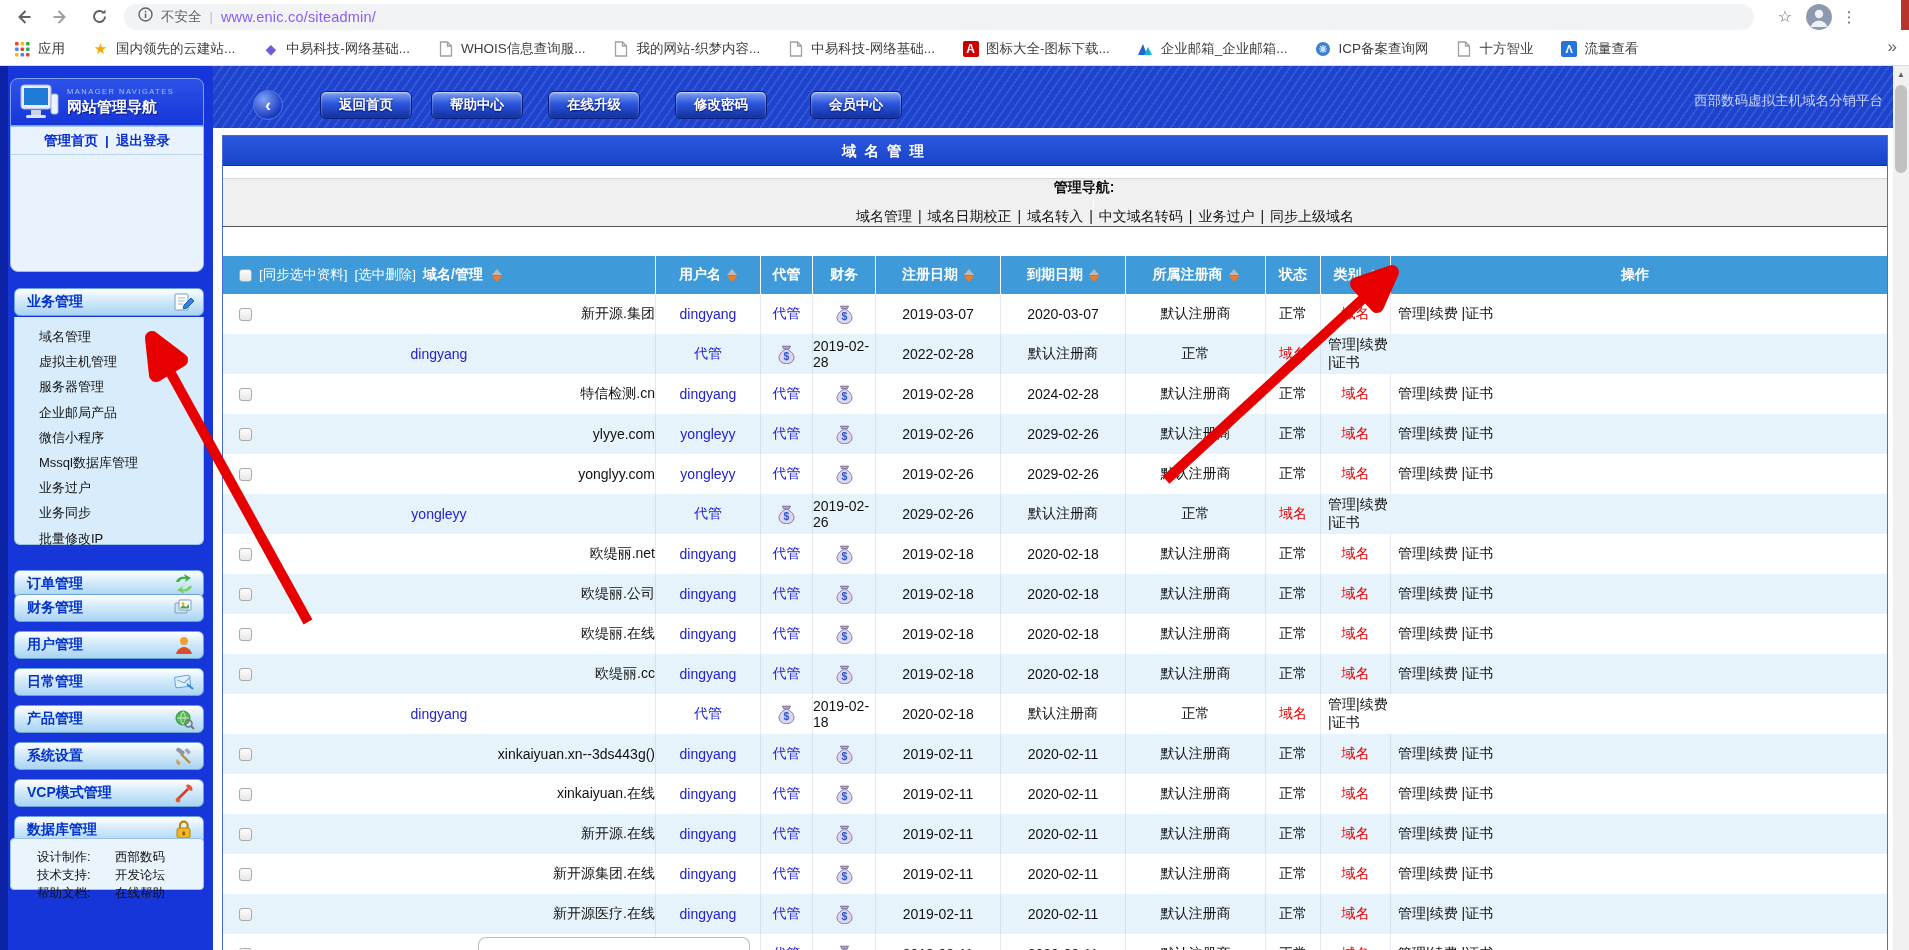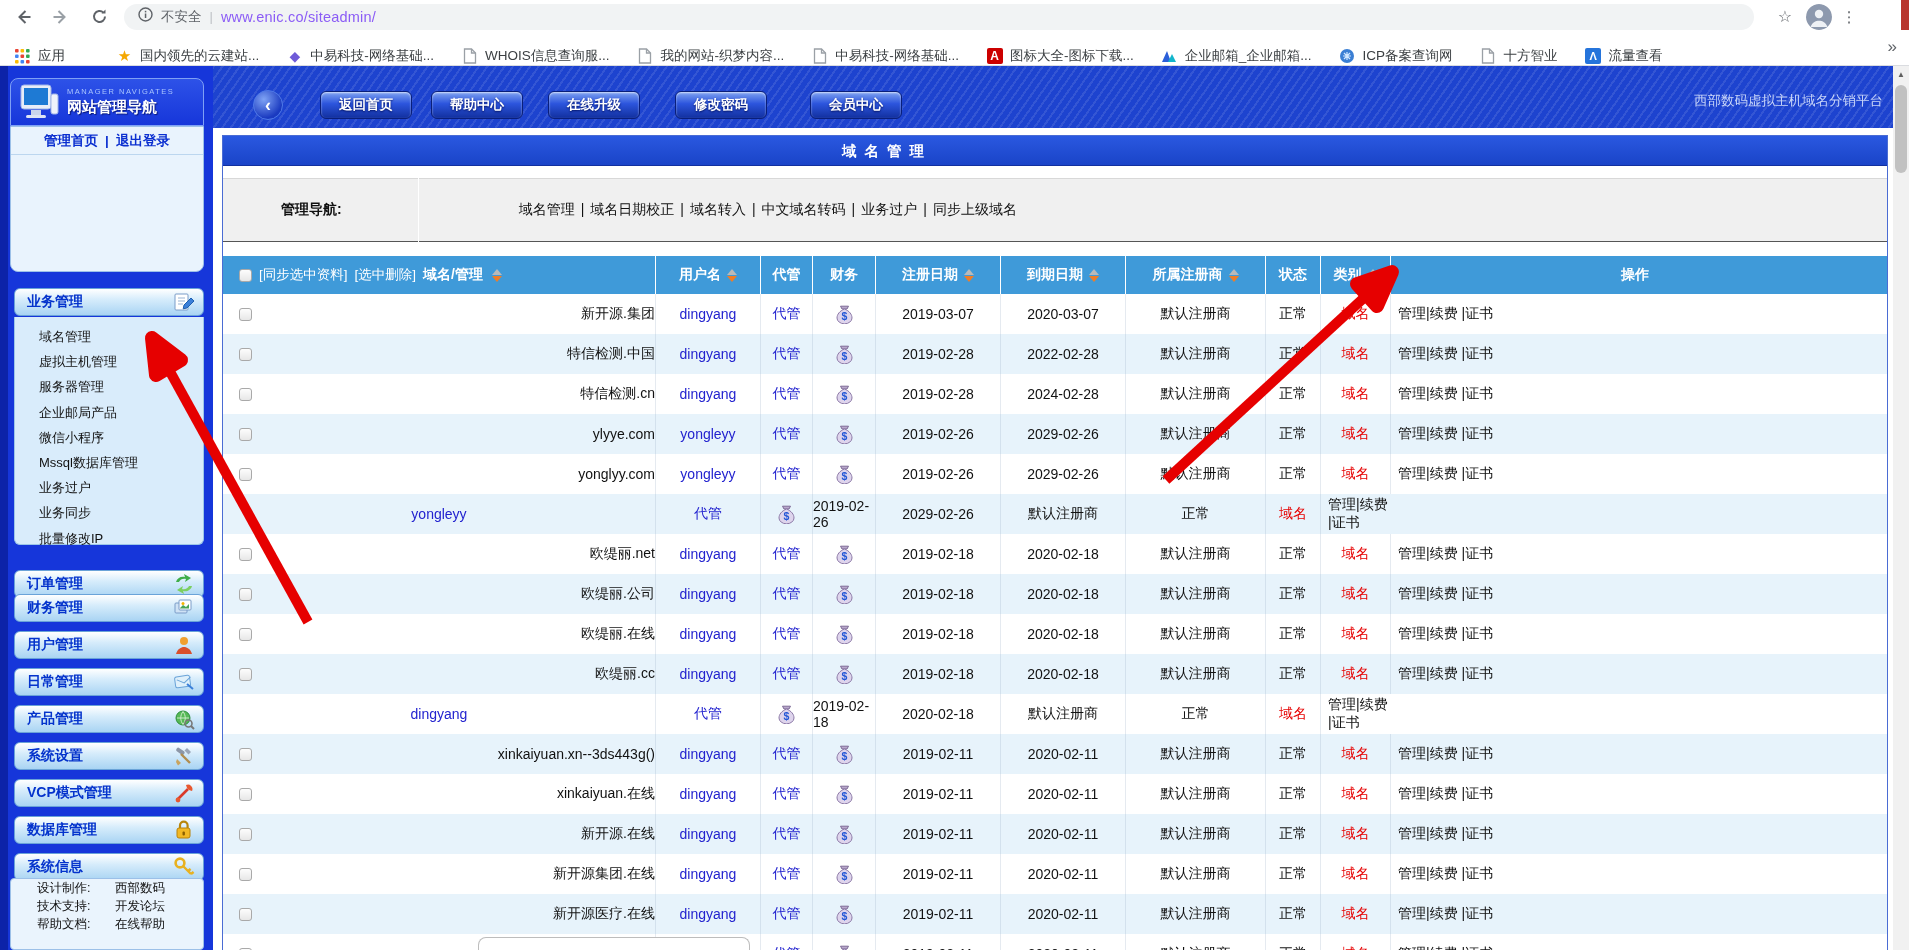--- a/index.html
+++ b/index.html
@@ -19,21 +19,21 @@
   .addr-sec { color:#5f6368; font-size:13.5px; margin:0 6px 0 8px; }
   .addr-div { color:#bdc1c6; margin:0 8px 0 2px; font-size:13px; }
   .addr-url { color:#8b5cf6; font-size:14.5px; letter-spacing:.2px; }
   .chrome-right { display:flex; align-items:center; margin-right:6px; }
   .chrome-right .navbtn { margin-left:2px; }
   .avatar-wrap { width:26px; height:26px; border-radius:50%; background:#dadce0; display:flex;
                  align-items:center; justify-content:center; overflow:hidden; margin-left:6px; }
   .edge-red { position:absolute; right:0; top:0; width:8px; height:30px; background:#b8352c; }
   
   .bookmarks { position:absolute; left:0; top:33px; right:0; height:32px; display:flex;
-               align-items:flex-end; padding-left:14px; background:#fff;gap:24px; }
+               align-items:center; padding-left:14px; background:#fff; }
   .bm { display:flex; align-items:center; margin-right:27px; white-space:nowrap; }
   .bm .ic { width:17px; height:17px; display:flex; align-items:center; justify-content:center; margin-right:7px; font-size:15px; }
   .bm .lb { font-size:13.5px; color:#3c4043; }
   .bm-more { position:absolute; right:12px; top:4px; color:#5f6368; font-size:17px; }
   .redA { width:16px; height:16px; background:#cc0000; color:#fff; font-weight:bold; font-size:12px;
           display:flex; align-items:center; justify-content:center; border-radius:2px; }
   .blueA { width:16px; height:16px; background:#2574db; color:#fff; font-weight:bold; font-size:11px;
            display:flex; align-items:center; justify-content:center; border-radius:2px; }
 
   
@@ -66,22 +66,22 @@
   .balrow { position:absolute; left:10px; top:70px; font-size:13px; color:#111; }
   .balrow .val { color:#e60000; margin-left:8px; }
   .sbar { left:14px; width:190px; height:28px; border-radius:6px; border:1px solid #6aa3d8;
           background:linear-gradient(180deg,#ffffff 0%,#d6ecfb 40%,#a9d4f3 100%);
           display:flex; align-items:center; cursor:pointer; }
   .sbar .lb { font-size:14px; font-weight:bold; color:#0433cc; margin-left:12px; flex:1; }
   .sbar .ic { width:22px; height:22px; margin-right:8px; }
   .subpanel { left:14px; top:251px; width:190px; height:228px; background:#d9ecfb;
               border:1px solid #9cc6e8; border-top:none; border-radius:0 0 6px 6px; padding-top:7px; }
   .subpanel .it { display:block; font-size:13px; color:#111; line-height:25.2px; padding-left:24px; cursor:pointer; }
-  .sb-footer { left:10px; top:812px; width:194px; height:72px; background:#eaf4fd;
-               border:1px solid #9cc0e8; border-radius:4px; }
+  .sb-footer { left:10px; top:772px; width:194px; height:52px; background:#eaf4fd;
+               border:1px solid #9cc0e8; border-radius:4px; padding-top:9px; }
   .sb-footer .fr { display:flex; font-size:12.5px; color:#111; line-height:18px; }
   .sb-footer .fl { width:78px; margin-left:26px; }
 
   
   .topnav { position:absolute; left:213px; top:66px; width:1680px; height:62px;
             background:#1d43cf; overflow:hidden; }
   .topnav::before { content:""; position:absolute; inset:0;
     background:repeating-linear-gradient(125deg, rgba(255,255,255,.10) 0 2px, rgba(255,255,255,0) 2px 7px); }
   .backcircle { position:absolute; left:40px; top:24px; width:30px; height:30px; border-radius:50%;
                 background:radial-gradient(circle at 35% 30%,#7fa3f5,#1a3ac0 70%);
@@ -94,22 +94,22 @@
           display:flex; align-items:center; justify-content:center; cursor:pointer; }
   .topnav-right { position:absolute; right:10px; top:26px; color:#c7d4f8; font-size:13.5px; }
 
   
   .panel { position:absolute; left:222px; top:135px; width:1666px; height:815px;
            background:#fff; border:1px solid #4a6cd4; }
   .ptitle { position:relative; height:30px; background:linear-gradient(180deg,#2a58e0,#1a44c8);
             border-bottom:1px solid #12309f; }
   .ptitle span { position:absolute; left:661px; top:6px; transform:translateX(-50%); color:#fff;
                  font-size:14.5px; font-weight:bold; letter-spacing:2px; }
-  .mnav { position:absolute; left:0; top:42px; width:100%; height:64px; background:#f0f0f0;
-          border-top:1px solid #d8d8d8; border-bottom:1px solid #555; display:flex; align-items:center; }
+  .mnav { position:absolute; left:0; top:42px; width:100%; height:49px; background:#f0f0f0;
+          border-top:1px solid #d8d8d8; border-bottom:1px solid #555; display:flex; align-items:center;flex-direction:column; }
   .mnav .lbl { font-size:14px; font-weight:bold; color:#111; margin-left:58px; }
   .mnav .vdiv { width:1px; height:66px; background:#bbb; border-right:1px solid #fff; margin-left:76px; }
   .mnav .links { margin-left:100px; font-size:14px; color:#111; }
   .mnav .links a { color:#111; }
   .mnav .links .sp { margin:0 6px; color:#111; }
 
   
   .tgrid { display:grid; grid-template-columns:433px 105px 52px 63px 125px 125px 140px 55px 70px 1fr;
            align-items:center; }
   .thead { position:absolute; left:0; top:120px; width:100%; height:38px; background:#3f9ad9; color:#fff; }
@@ -520,24 +520,20 @@
     <div class="c rexp">2020-03-07</div>
     <div class="c rregr">默认注册商</div>
     <div class="c rst">正常</div>
     <div class="c">
           <a class="redlink rcat">域名</a>
         </div>
     <div class="c ops rops">管理|续费 |证书</div>
   </div>
 
   <div class="trow tgrid">
-    <div class="c dom">
-          <span class="cbx"></span>
-          <span class="dname">特信检测.中国</span>
-        </div>
     <div class="c">
           <a class="bluelink ruser">dingyang</a>
         </div>
     <div class="c">
           <a class="bluelink ragent">代管</a>
         </div>
     <div class="c">
           <span class="bag"><svg width="17" height="19" viewBox="0 0 17 19">
               <path d="M6 4 4.5 1.2h8L11 4z" fill="#b9a8cc" stroke="#7d6b96"></path>
               <path d="M8.5 4C3.5 6 1 9.5 1 13a7.5 5.8 0 0 0 15 0c0-3.5-2.5-7-7.5-9z" fill="#ded4ec" stroke="#8d7aa8"></path>

